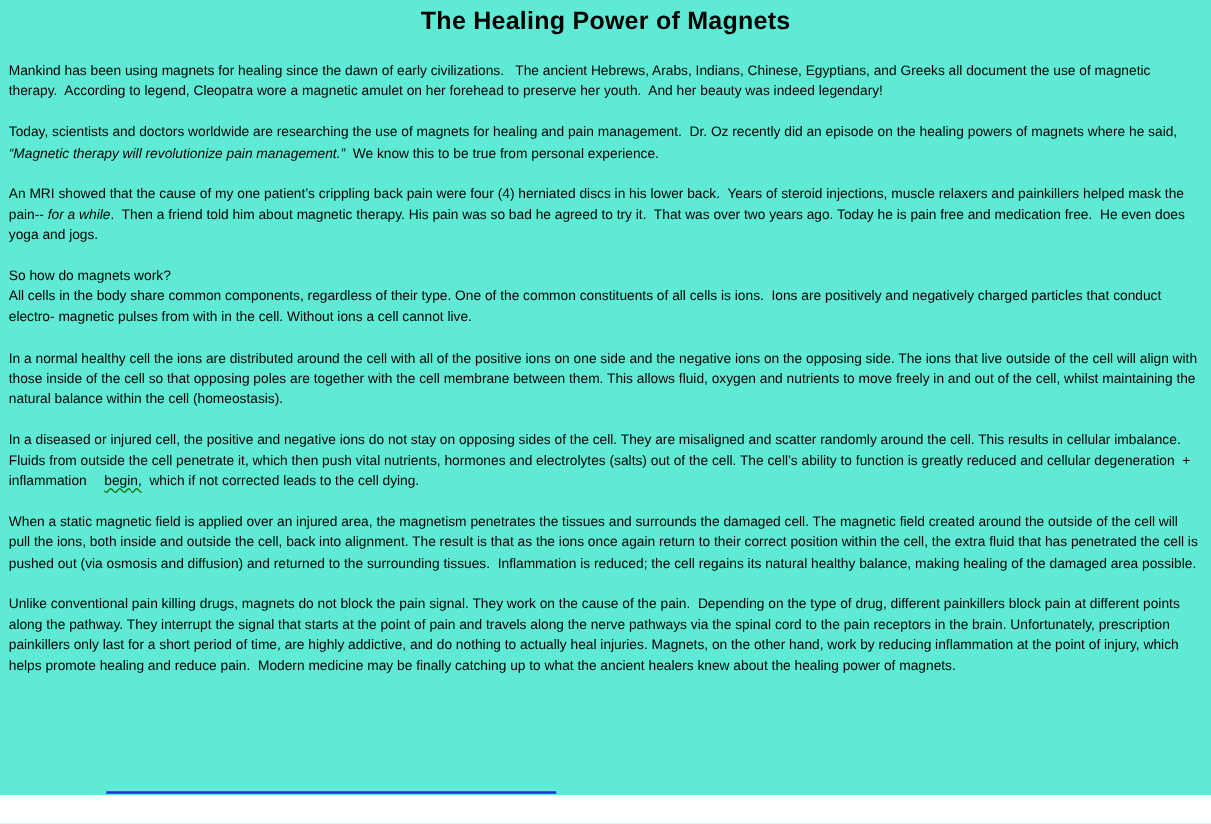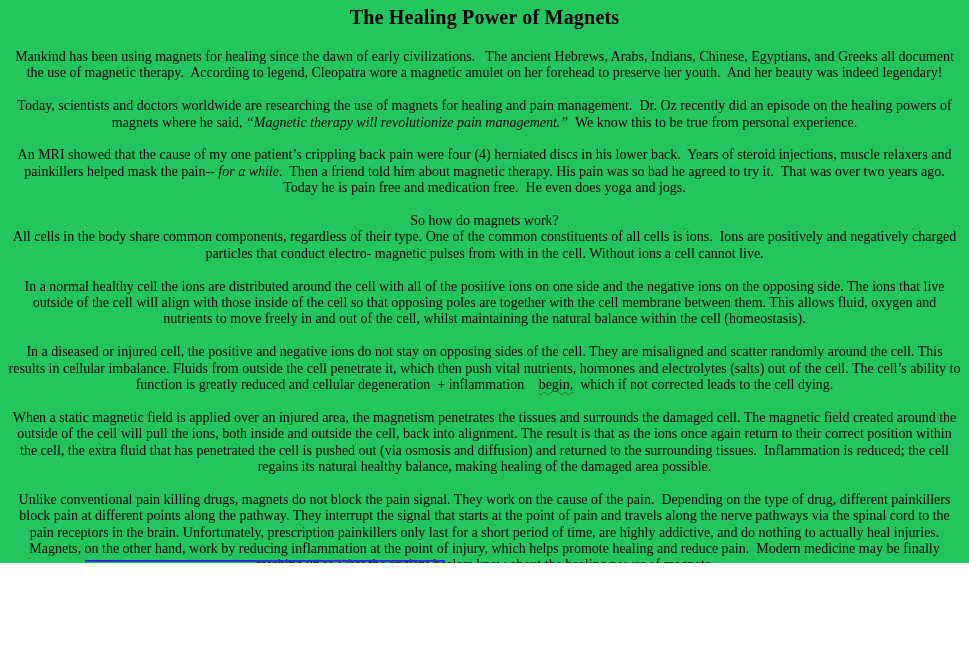--- a/index.html
+++ b/index.html
@@ -3,44 +3,44 @@
 <meta charset="utf-8">
 <style>
   html, body {
     margin: 0;
     padding: 0;
     background: #ffffff;
   }
   .viewport {
     position: relative;
     width: 969px;
-    height: 563px;
+    height: 636px;
     overflow: hidden;
-    background: #22c55e;
-    font-family: Liberation Serif, serif;
+    background: #5eead4;
+    font-family: Liberation Sans, sans-serif;
     color: #000000;
   }
   .doc-title {
     margin: 5px 0 0 0;
     text-align: center;
     font-size: 20px;
     line-height: 24px;
     font-weight: bold;
     letter-spacing: 0.2px;
     white-space: pre-wrap;
   }
   .doc-body {
     padding: 20px 7px 0 7px;
   }
   .para {
     margin: 0 0 16.4px 0;
-    font-size: 14px;
+    font-size: 11px;
     line-height: 16.4px;
     white-space: pre-wrap;
-    text-align: center;
+    text-align: left;
   }
   .para:last-child { margin-bottom: 0; }
   .seg-normal { font-style: normal; }
   .seg-italic { font-style: italic; }
   .seg-grammar {
     text-decoration: underline wavy #1e7a1e;
     text-decoration-thickness: 1px;
     text-underline-offset: 2px;
     margin-left: 11px;
   }

